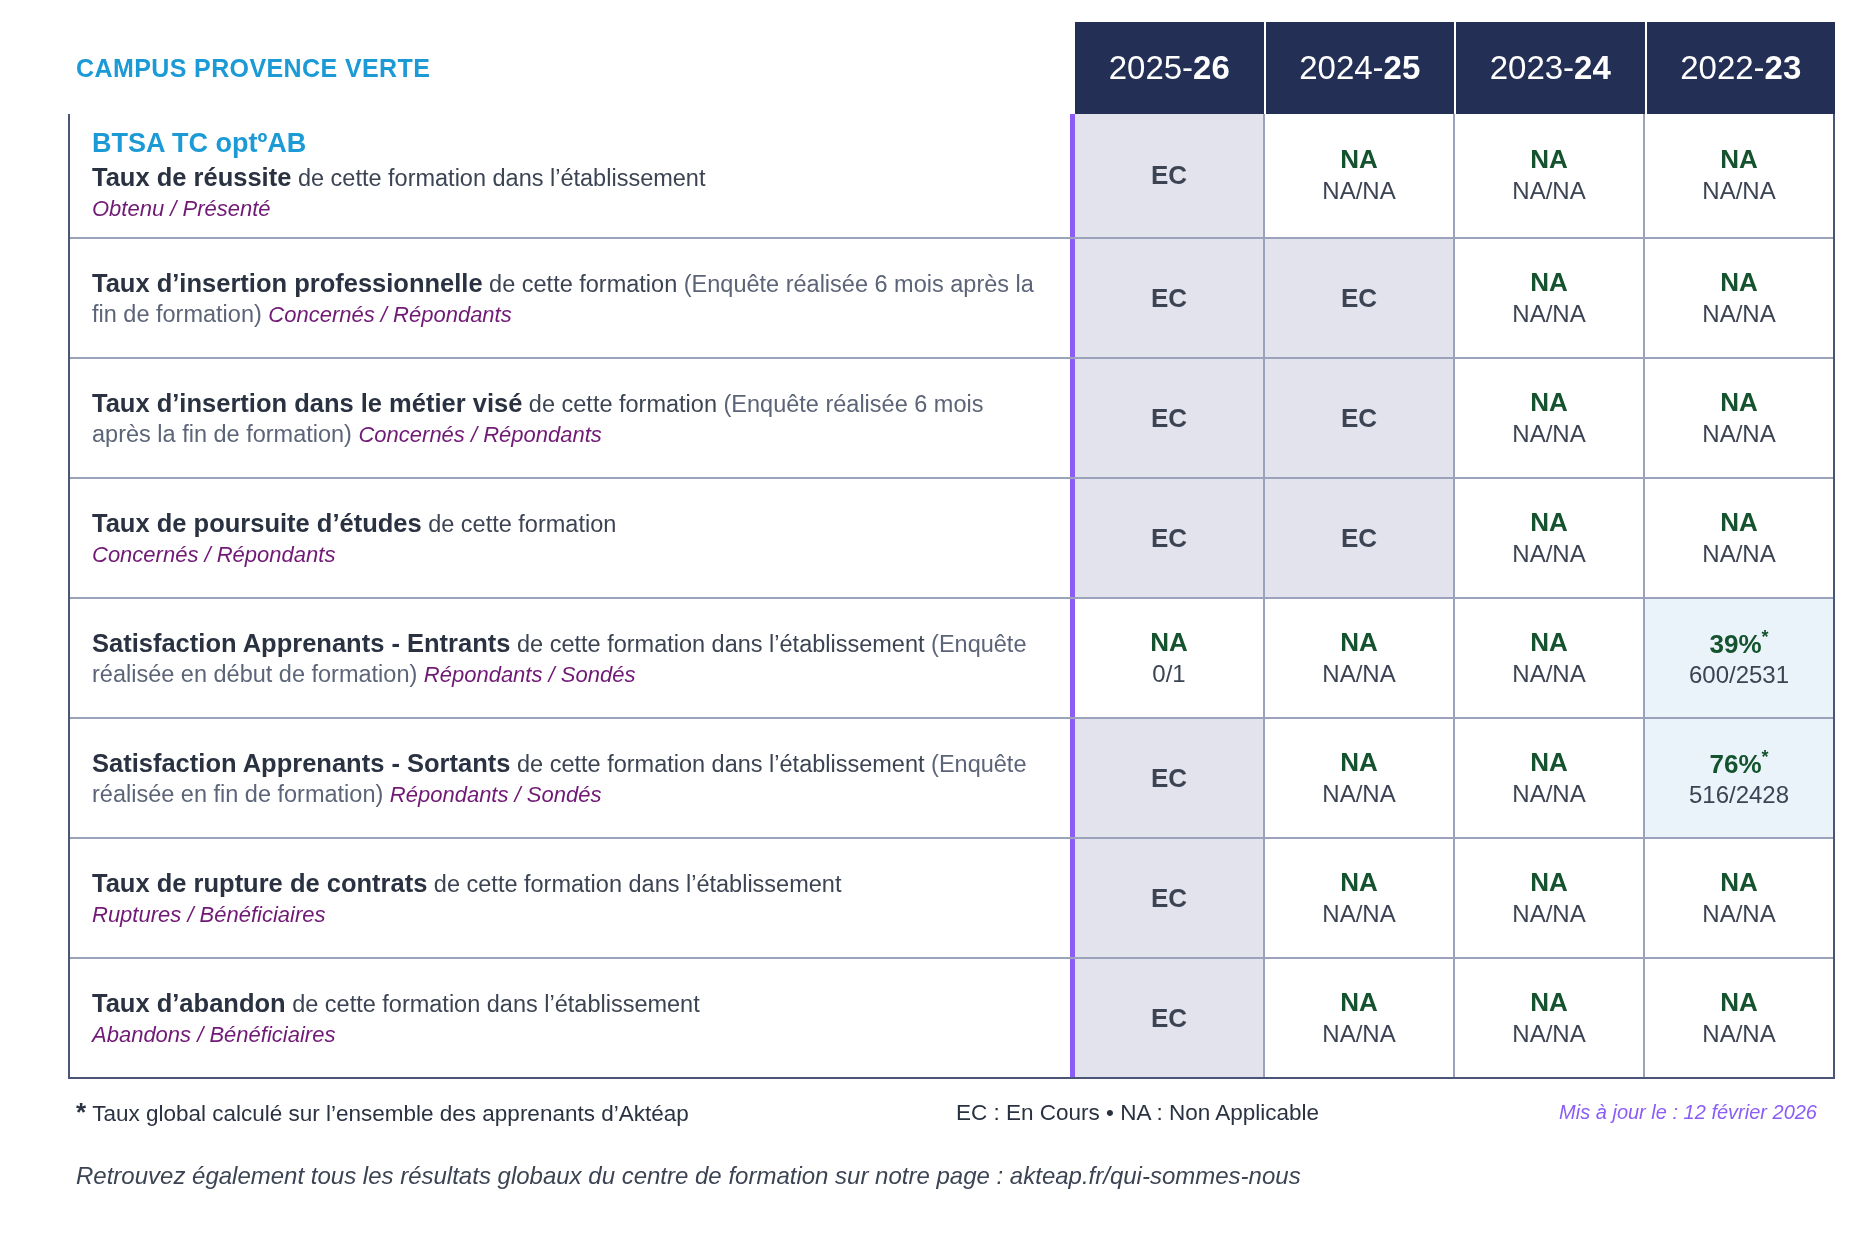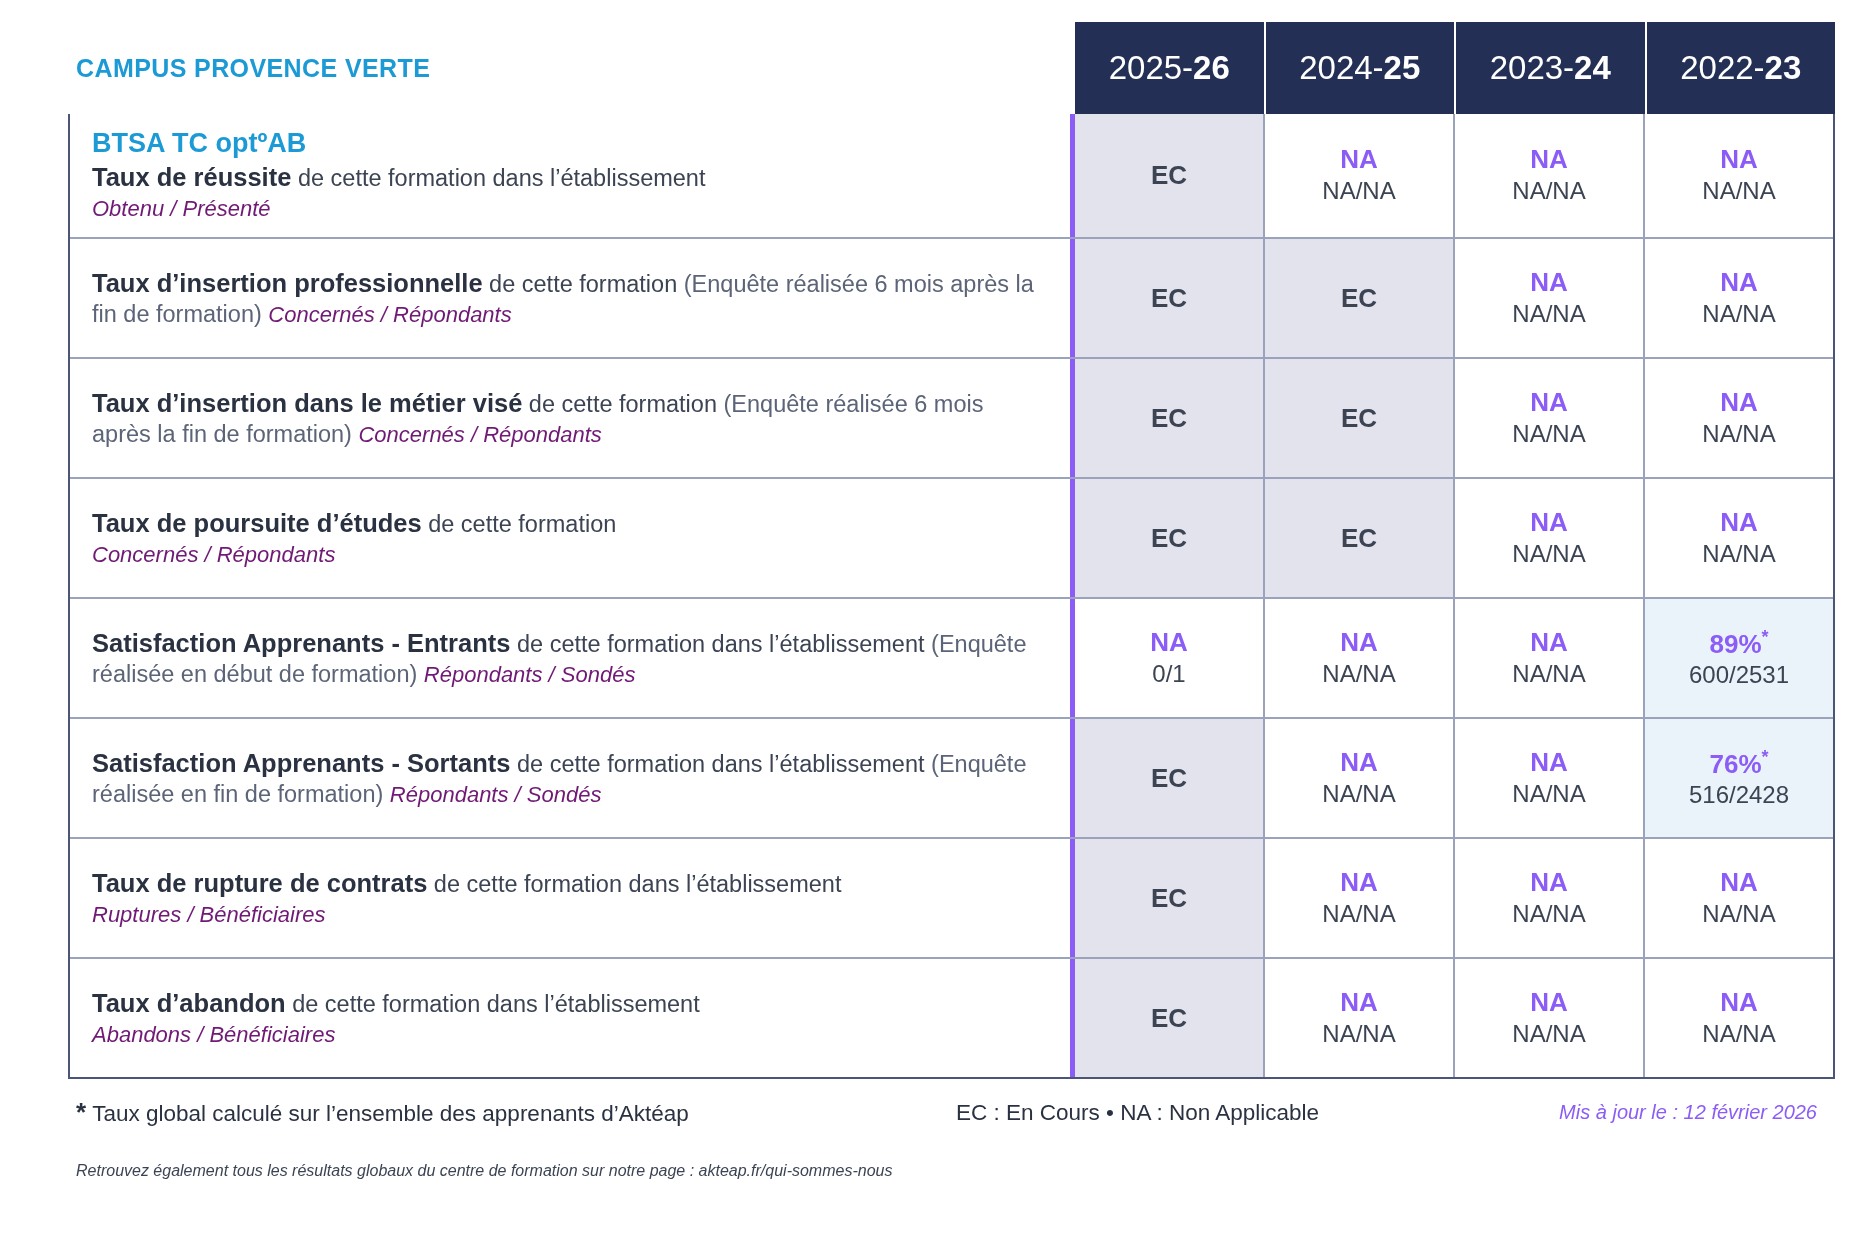--- a/index.html
+++ b/index.html
@@ -117,21 +117,21 @@
     justify-content: center;
     border-right: 2px solid #9aa3bb;
     padding: 8px 4px;
   }
   .val-cell:last-child { border-right: none; }
   .val-cell.shaded { background: #e3e3ed; }
   .val-cell.highlight { background: #eaf3fa; }
   .val-top {
     font-size: 26px;
     font-weight: bold;
-    color: #8b5cf6;
+    color: #14532d;
     line-height: 1.15;
   }
   .val-top .star {
     font-size: 18px;
     vertical-align: super;
     font-weight: bold;
   }
   .val-bottom {
     font-size: 24px;
     color: #3c4454;
@@ -167,21 +167,21 @@
   .legend-update {
     flex: 1 1 auto;
     text-align: right;
     font-style: italic;
     font-size: 20px;
     color: #8b5cf6;
     padding-right: 12px;
   }
   .footer-link {
     padding: 34px 6px 0 8px;
-    font-size: 16px;
+    font-size: 24px;
     font-style: italic;
     color: #3c4454;
   }
 </style>
 </head>
 <body>
 
 <div class="page">
 
   <div class="header-row">
@@ -302,21 +302,21 @@
       </div>
       <div class="val-cell">
         <div class="val-top">NA</div>
         <div class="val-bottom">NA/NA</div>
       </div>
       <div class="val-cell">
         <div class="val-top">NA</div>
         <div class="val-bottom">NA/NA</div>
       </div>
       <div class="val-cell highlight">
-        <div class="val-top"><span>89%</span><span class="star">*</span></div>
+        <div class="val-top"><span>39%</span><span class="star">*</span></div>
         <div class="val-bottom">600/2531</div>
       </div>
     </div>
 
     <div class="row">
       <div class="label-cell">
         <div class="lab-main"><span class="strong">Satisfaction Apprenants - Sortants</span><span class="plain"> de cette formation dans l’établissement </span><span>(Enquête réalisée en fin de formation) </span><span class="lab-sub inline">Répondants / Sondés</span></div>
       </div>
       <div class="val-cell shaded">
         <div class="val-single">EC</div>

